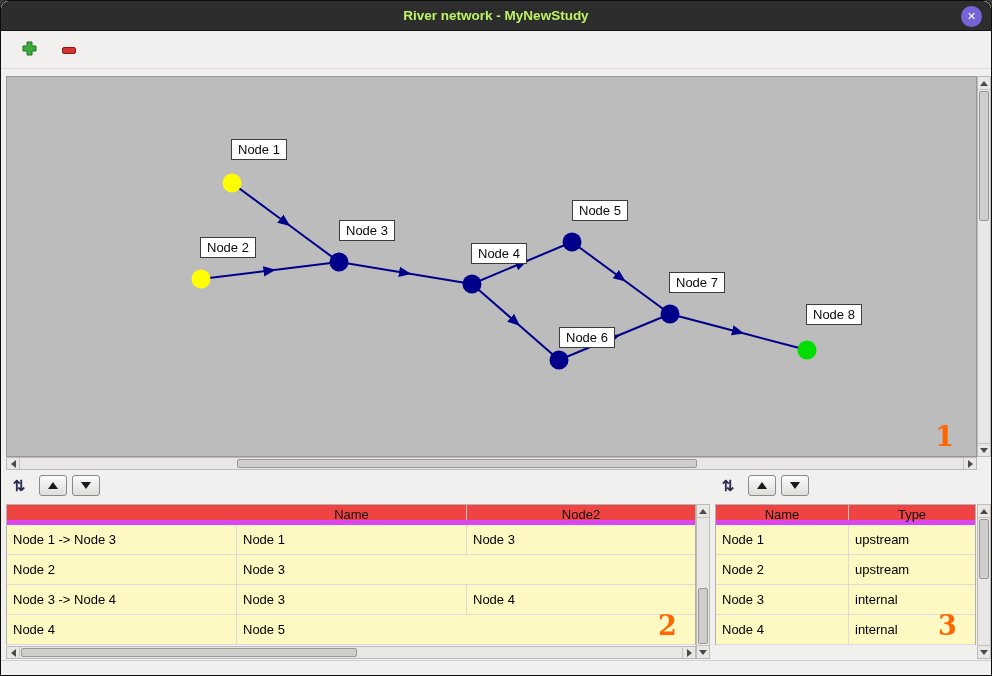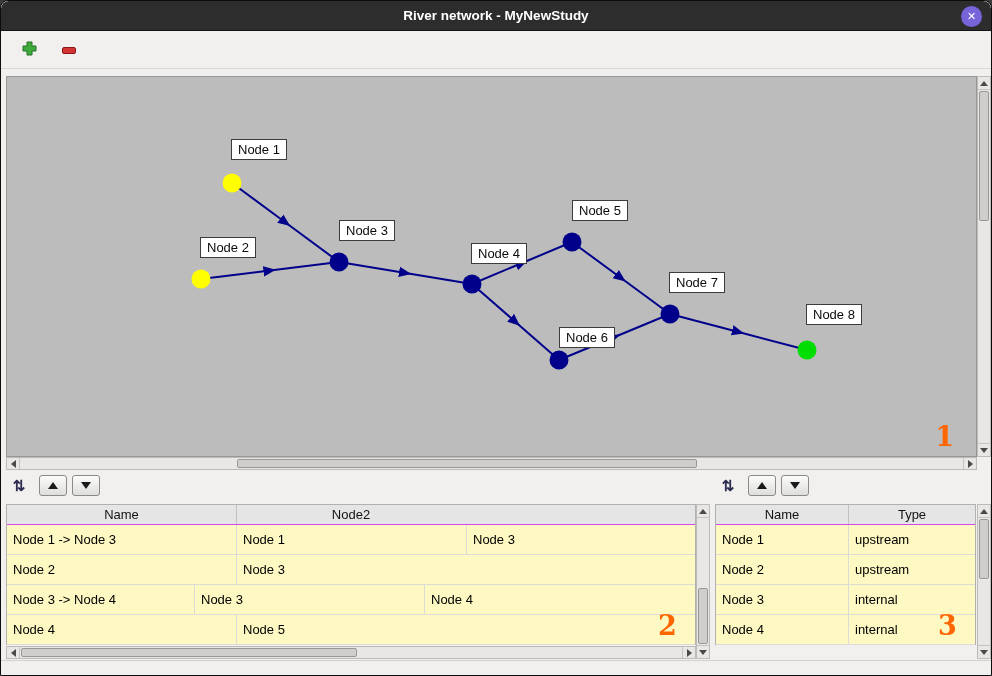--- a/index.html
+++ b/index.html
@@ -12,21 +12,21 @@
     border-radius: 8px 8px 2px 2px; overflow: hidden;
   }
 
   
   .titlebar {
     position: absolute; left:0; top:0; width:100%; height:30px;
     background: #2e2d2d; border-radius: 8px 8px 0 0;
     display:flex; align-items:center; justify-content:center;
     border-bottom: 1px solid #141414;
   }
-  .titlebar .title { color:#ffffff; font-size:13.5px; font-weight:bold; }
+  .titlebar .title { color:#bef264; font-size:13.5px; font-weight:bold; }
   .close-btn {
     position:absolute; right:9px; top:4.5px; width:21px; height:21px;
     border-radius:50%; border:none; color:#fff; font-size:11px; line-height:21px;
     text-align:center; cursor:pointer; padding:0;
   }
 
   
   .main-toolbar {
     position:absolute; left:0; top:31px; width:100%; height:37px;
     background:#f1f0ee; border-bottom:1px solid #dbd9d6;
@@ -82,21 +82,21 @@
     display:flex; align-items:center; justify-content:center;
   }
   .icon-btn.flat { border:none; background:transparent; width:20px; margin-right:10px; }
   .sort-glyph { font-size:15px; font-weight:bold; color:#2c2c50; line-height:1; }
   .btri-up   { width:0;height:0;border-left:5px solid transparent;border-right:5px solid transparent;border-bottom:7px solid #1a1a1a; }
   .btri-down { width:0;height:0;border-left:5px solid transparent;border-right:5px solid transparent;border-top:7px solid #1a1a1a; }
   .gap5 { margin-left:5px; }
 
   
   .dtable { position:absolute; background:#ffffff; border:1px solid #b3b1ae; }
-  .thead { display:flex; height:20px; background:#e5e5e5; border-bottom:1px solid #d946ef; }
+  .thead { display:flex; height:20px; background:#ef4444; border-bottom:5px solid #d946ef;justify-content:flex-end; }
   .th {
     font-size:13px; color:#111; text-align:center; line-height:19px;
     border-right:1px solid #c4c2bf;
   }
   .th:last-child { border-right:none; }
   .tr { display:flex; height:30px; border-bottom:1px solid #dddbd8; background:#fef9c3; }
   .td {
     font-size:13px; color:#000; line-height:29px; padding-left:6px;
     border-right:1px solid #dddbd8; overflow:hidden; white-space:nowrap;
   }
@@ -222,21 +222,21 @@
     <div class="tr">
       <div class="td" style="width:230px">Node 1 -&gt; Node 3</div>
       <div class="td" style="width:230px">Node 1</div>
       <div class="td" style="width:228px">Node 3</div>
     </div>
     <div class="tr">
       <div class="td" style="width:230px">Node 2</div>
       <div class="td" style="width:228px">Node 3</div>
     </div>
     <div class="tr">
-      <div class="td" style="width:188px">Node 3 -&gt; Node 4</div>
+      <div class="td" style="width:230px">Node 3 -&gt; Node 4</div>
       <div class="td" style="width:230px">Node 3</div>
       <div class="td" style="width:228px">Node 4</div>
     </div>
     <div class="tr">
       <div class="td" style="width:230px">Node 4</div>
       <div class="td" style="width:228px">Node 5</div>
     </div>
   </div>
 
   <div class="scrollbar v" style="left:695px;top:503px;width:14px;height:155px">

